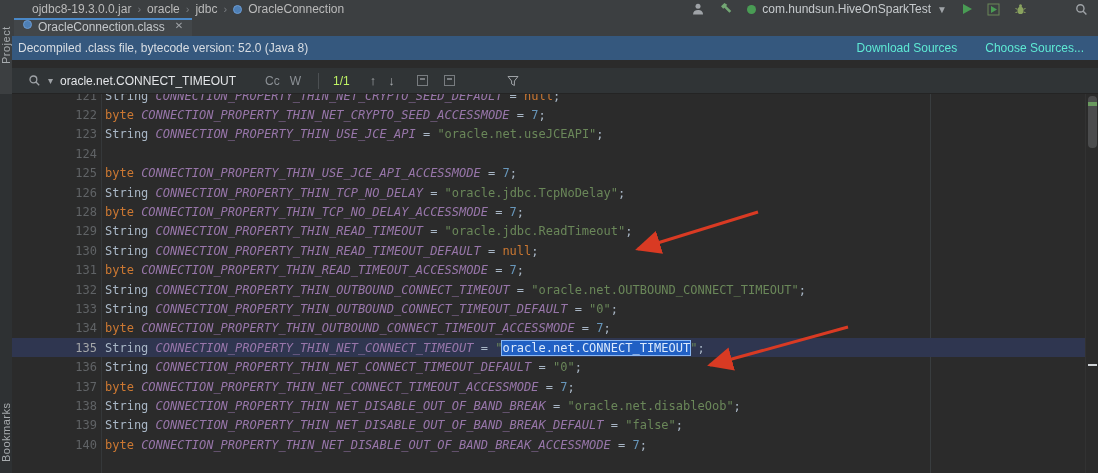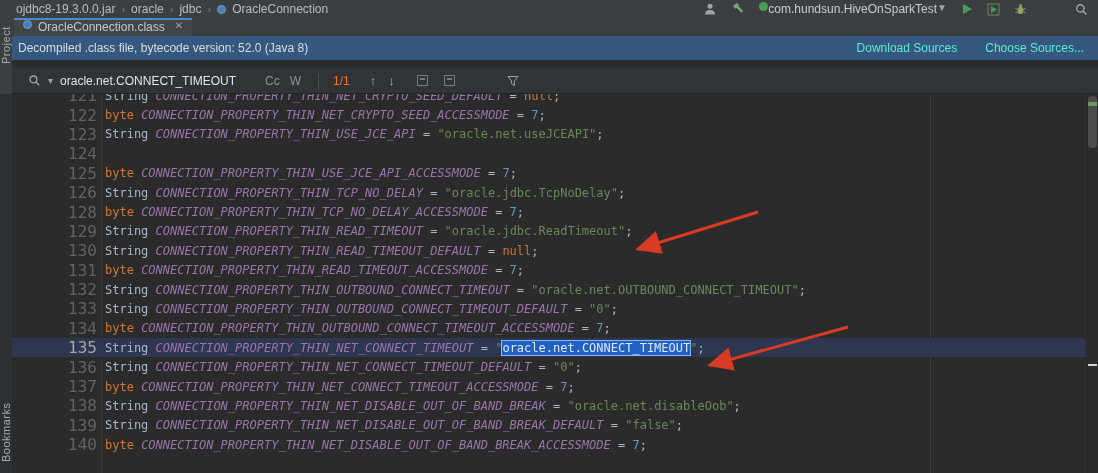--- a/index.html
+++ b/index.html
@@ -21,29 +21,29 @@
     font-size:11px; color:#a7abae; letter-spacing:.5px; cursor:default;
   }
   #project-btn { top:10px; height:54px; }
   #bookmarks-btn { top:390px; height:72px; }
   .strip-icon { position:absolute; left:2px; top:2px; width:7px; height:7px;
     border:1px solid #9a9da0; }
   .strip-icon::after { content:""; position:absolute; left:2px; top:-1px; bottom:-1px; width:1px; background:#9a9da0; }
 
   
   #topbar { left:0; right:0; top:0; height:18px; background:#3c3f41;
-    display:flex; align-items:center; padding:0 10px 0 16px; z-index:5; }
+    display:flex; align-items:center; padding:0 10px 0 32px; z-index:5; }
   .crumbs { display:flex; align-items:center; gap:6px; white-space:nowrap; }
   .crumb { color:#bbbbbb; cursor:pointer; }
   .bsep { color:#787c80; font-size:11px; }
   .classdot { width:9px; height:9px; border-radius:50%; background:#4e7fb5;
     display:inline-block; border:1px solid #6b9bd2; }
   .top-right { margin-left:auto; display:flex; align-items:center; gap:14px; }
   .icon-btn { display:inline-flex; align-items:center; justify-content:center; cursor:pointer; }
-  .runconfig { display:flex; color:#c7cbce; cursor:pointer; }
+  .runconfig { display:flex; align-items:center; gap:6px; color:#c7cbce; cursor:pointer; }
   .greendot { width:9px; height:9px; border-radius:50%; background:#499c54; display:inline-block; }
   .chev { color:#9fa3a7; font-size:10px; }
   #search-everywhere { margin-left:34px; }
 
   
   #tabbar { left:0; right:0; top:18px; height:26px; background:#3c3f41; z-index:3; }
   .tab { position:absolute; left:14px; top:0; height:26px;
     display:inline-flex; gap:6px; padding:0 9px;
     background:#424649; border-top:2px solid #4a88c7; cursor:pointer; color:#c3c7ca; }
   .tab .close { color:#9fa3a7; font-size:10px; margin-left:4px; cursor:pointer; }
@@ -55,34 +55,34 @@
   .blink { color:#5eead4; cursor:pointer; }
 
   
   #searchbar { left:12px; right:0; top:68px; height:26px; background:#303436;
     border-bottom:1px solid #242424; display:flex; align-items:center;
     padding-left:16px; z-index:3; }
   .s-field { display:flex; align-items:center; gap:7px; width:232px; }
   .s-query { color:#e3e5e8; white-space:nowrap; }
   .toggle { color:#8c9196; font-size:12px; cursor:pointer; padding:0 5px; }
   .vsep { width:1px; height:16px; background:#4c5053; margin:0 12px; }
-  .s-count { color:#f97316; margin:0 14px 0 2px; }
+  .s-count { color:#bef264; margin:0 14px 0 2px; }
   .nav-arrow { color:#a9adb0; font-size:13px; cursor:pointer; padding:0 6px; }
   .opt-box { width:11px; height:11px; border:1px solid #787c80; position:relative;
     margin-left:16px; cursor:pointer; }
   .opt-box::after { content:""; position:absolute; left:2px; top:2px; right:2px; height:2px; background:#787c80; }
   #filter-funnel { margin-left:52px; cursor:pointer; }
 
   
   #editor { left:12px; top:94px; right:13px; bottom:0; background:#2b2b2b; overflow:hidden; }
   #code-lines { position:absolute; left:0; right:0; top:-8px; }
   .row { display:flex; align-items:center; height:19.4px; white-space:pre;
     font-family:"DejaVu Sans Mono", monospace; font-size:12px; }
   .row.current { background:#2f3650; }
-  .ln { flex:none; width:85px; text-align:right; color:#606366; font-size:16px; cursor:pointer; }
+  .ln { flex:none; width:85px; text-align:right; color:#606366; font-size:12px; cursor:pointer; }
   .row.current .ln { color:#a4a6a8; }
   .code { padding-left:8px; color:#a9b7c6; }
   .kw { color:#cc7832; }
   .field { color:#9876aa; font-style:italic; }
   .str { color:#6a8759; }
   .num { color:#6897bb; }
   .sel { background:#2160c4; outline:1px solid #88b6f2; color:#dceafc; }
   #gutter-line { position:absolute; left:89px; top:0; bottom:0; width:1px; background:#35383a; }
   #margin-guide { position:absolute; left:918px; top:0; bottom:0; width:1px; background:#393d3f; }
 

